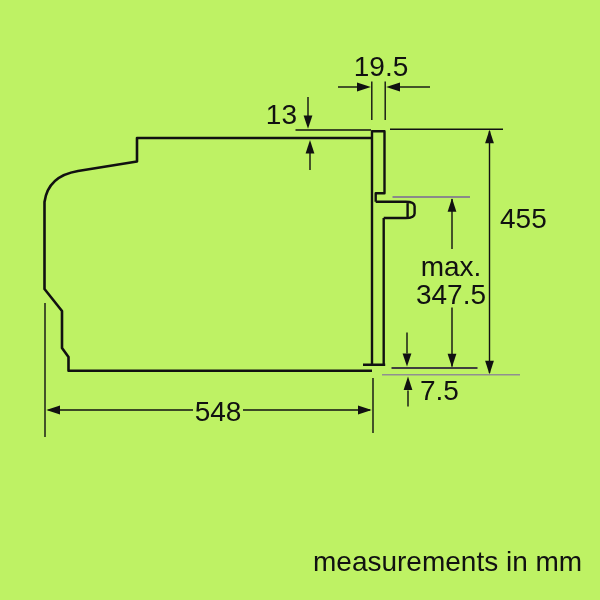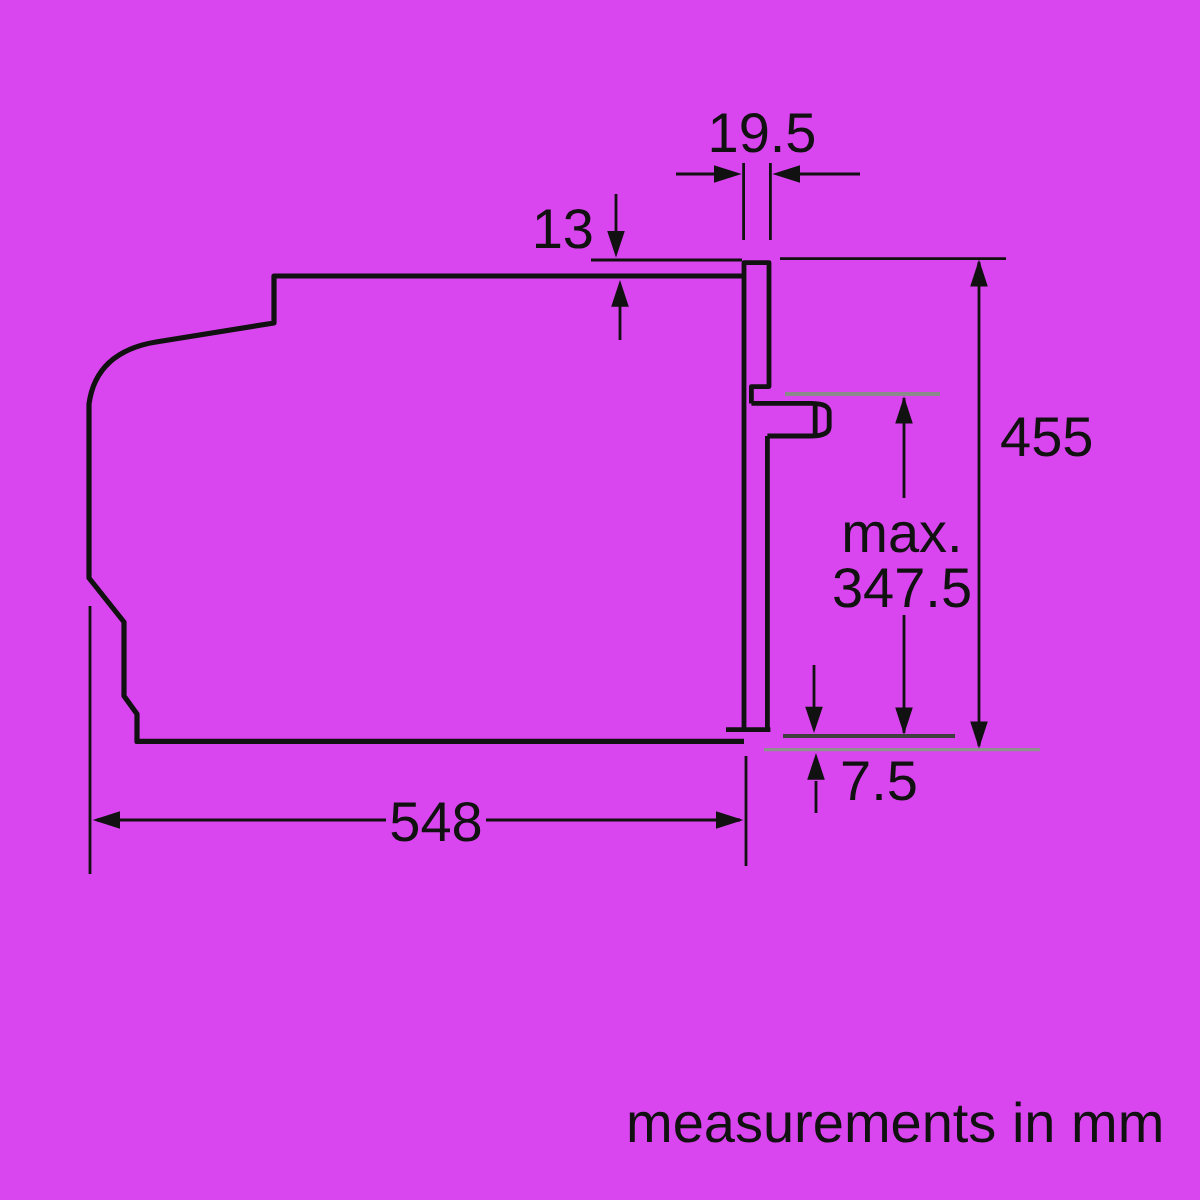--- a/index.html
+++ b/index.html
@@ -5,21 +5,21 @@
   html, body {
     margin: 0;
     padding: 0;
     background: #ffffff;
     font-family: "Liberation Sans", sans-serif;
   }
   .stage {
     position: relative;
     width: 600px;
     height: 600px;
-    background: #d946ef;
+    background: #bef264;
     overflow: hidden;
   }
   svg { display: block; }
   .body-line {
     fill: none;
     stroke: #111111;
     stroke-width: 2.6;
     stroke-linejoin: round;
     stroke-linecap: butt;
   }

